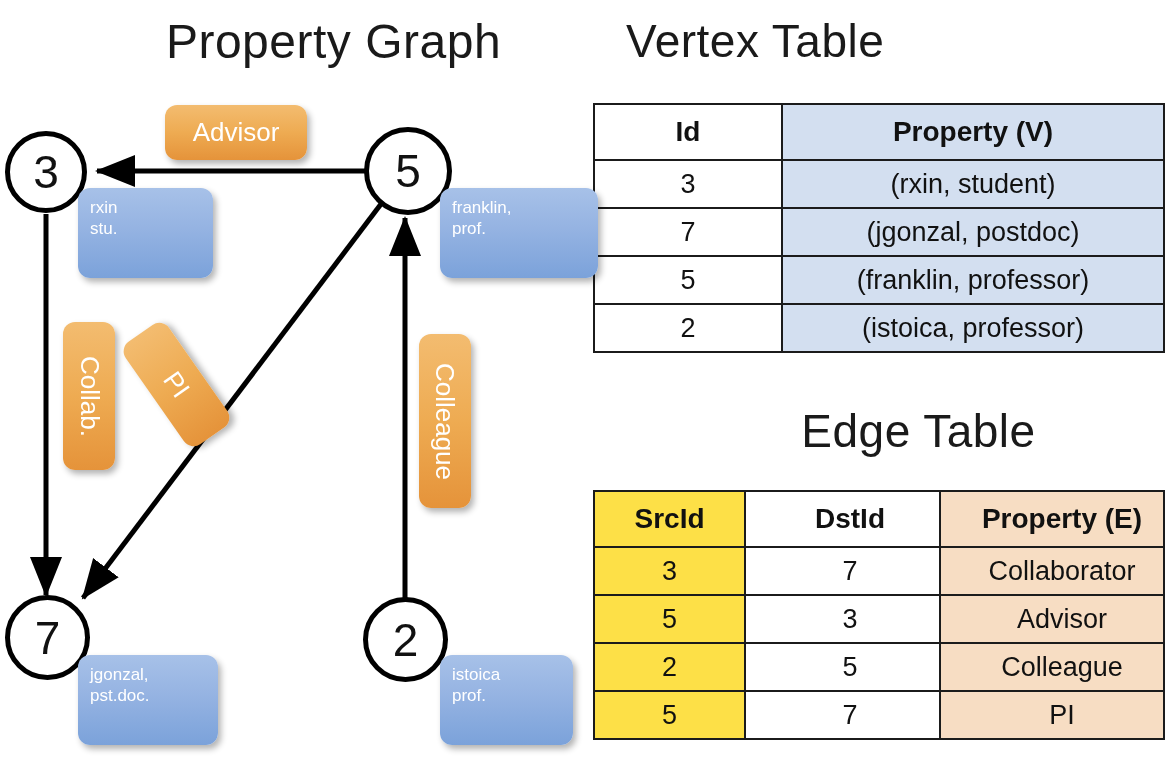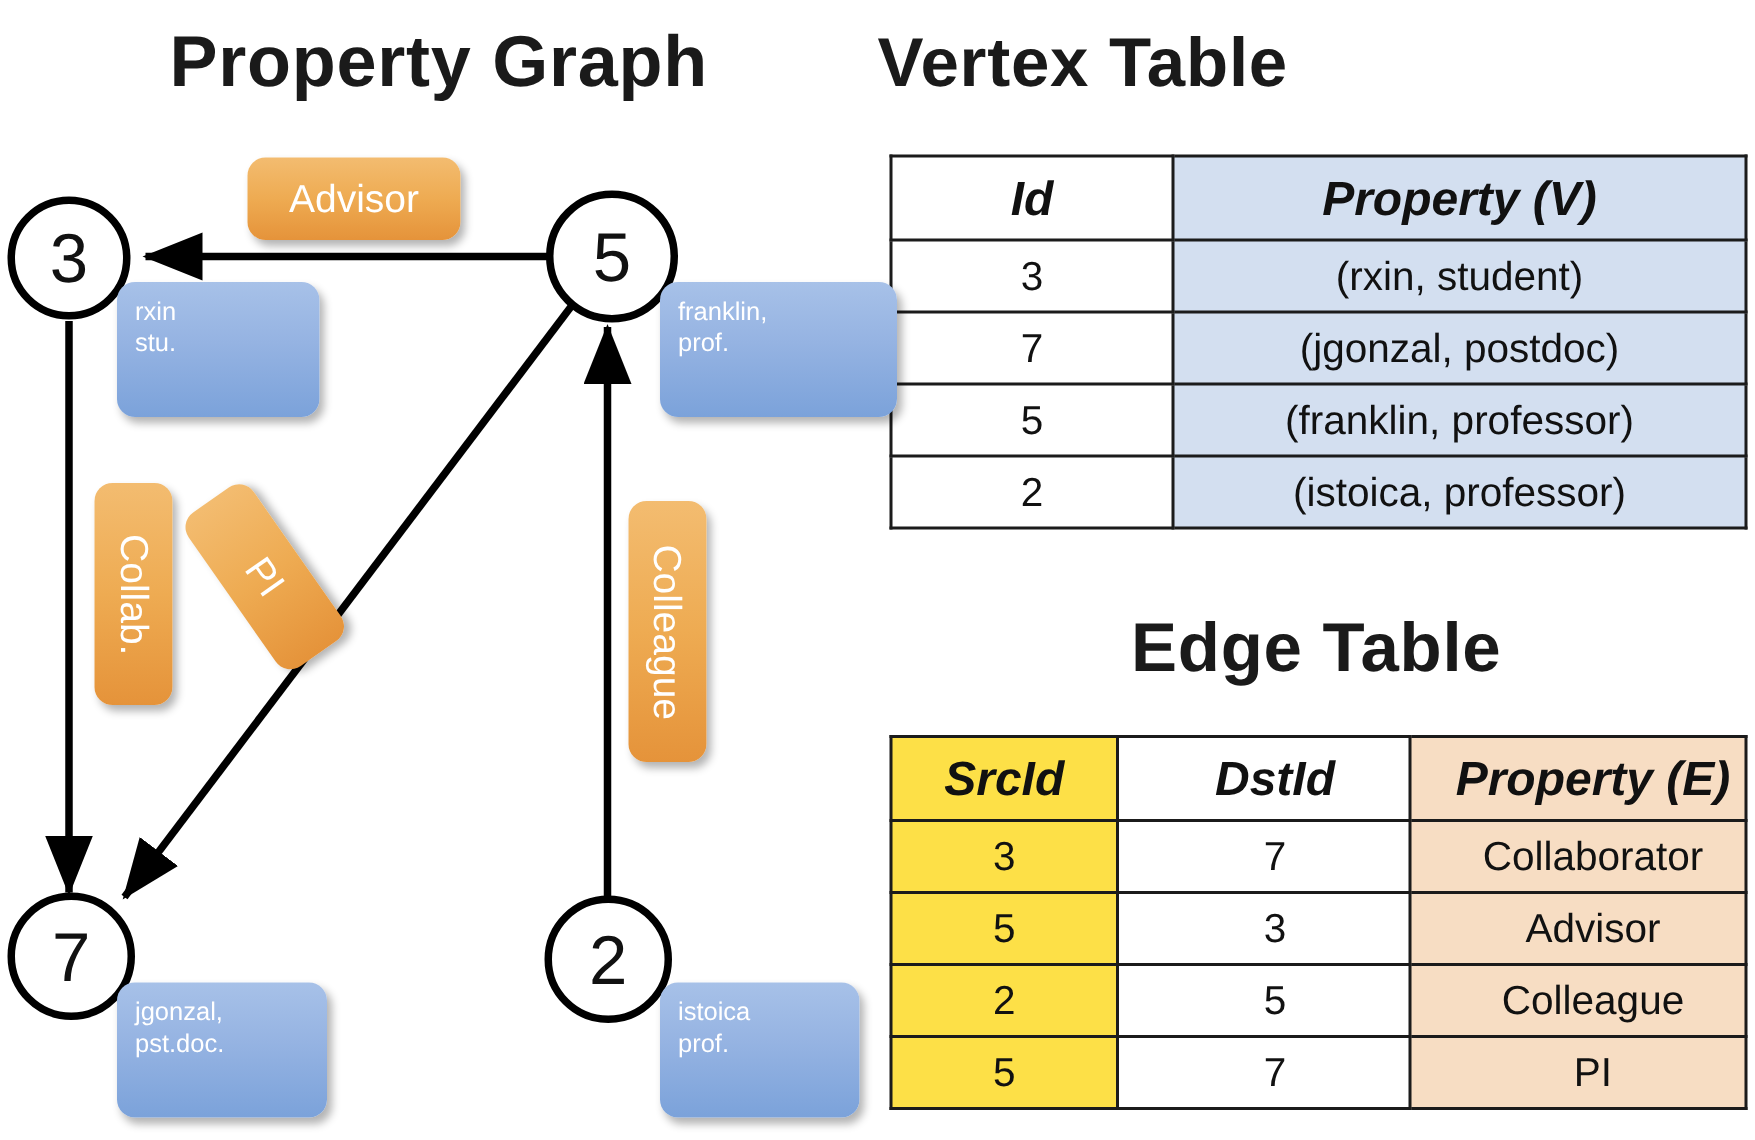--- a/index.html
+++ b/index.html
@@ -13,24 +13,25 @@
     position: relative;
     overflow: hidden;
     font-family: "Liberation Sans", sans-serif;
     color: #000;
   }
 
   
   .title {
     position: absolute;
     font-family: "Liberation Sans", sans-serif;
-    font-weight: 700;
+    font-weight: 400;
     color: #1a1a1a;
     white-space: nowrap;
     letter-spacing: 0.5px;
+    margin-left: 41px;
   }
   #graph-title   { left: 0;   top: 14px;  width: 585px; text-align: center; font-size: 48px; }
   #vertex-title  { left: 585px; top: 14px; width: 585px; text-align: left; font-size: 46px; }
   #edge-title    { left: 585px; top: 404px; width: 585px; text-align: center; font-size: 46px; }
 
   
   #graph-panel {
     position: absolute; left: 0; top: 0; width: 585px; height: 760px;
   }
   #graph-svg { position: absolute; left: 0; top: 0; }
@@ -102,21 +103,21 @@
   }
   .tbl td, .tbl th {
     border: 2px solid #1b1b1b;
     text-align: center;
     font-weight: normal;
     font-size: 27px;
     color: #111;
     padding: 0;
     height: 46px;
   }
-  .tbl th { font-weight: bold; font-size: 32px; height: 54px; font-style: italic; }
+  .tbl th { font-weight: bold; font-size: 28px; height: 54px; }
 
   #vertex-table { left: 593px; top: 103px; width: 572px; }
   #vertex-table th.c-id, #vertex-table td.c-id { width: 186px; background: #ffffff; }
   #vertex-table th.c-prop, #vertex-table td.c-prop { background: #d3dff0; text-align: center; }
 
   #edge-table { left: 593px; top: 490px; width: 572px; }
   #edge-table th.c-src, #edge-table td.c-src { width: 149px; background:#fde047; }
   #edge-table th.c-dst, #edge-table td.c-dst { width: 178px; background:#ffffff;padding-left:15px; }
   #edge-table th.c-eprop, #edge-table td.c-eprop { background: #f7ddc3; padding-left: 20px; }
 </style>

